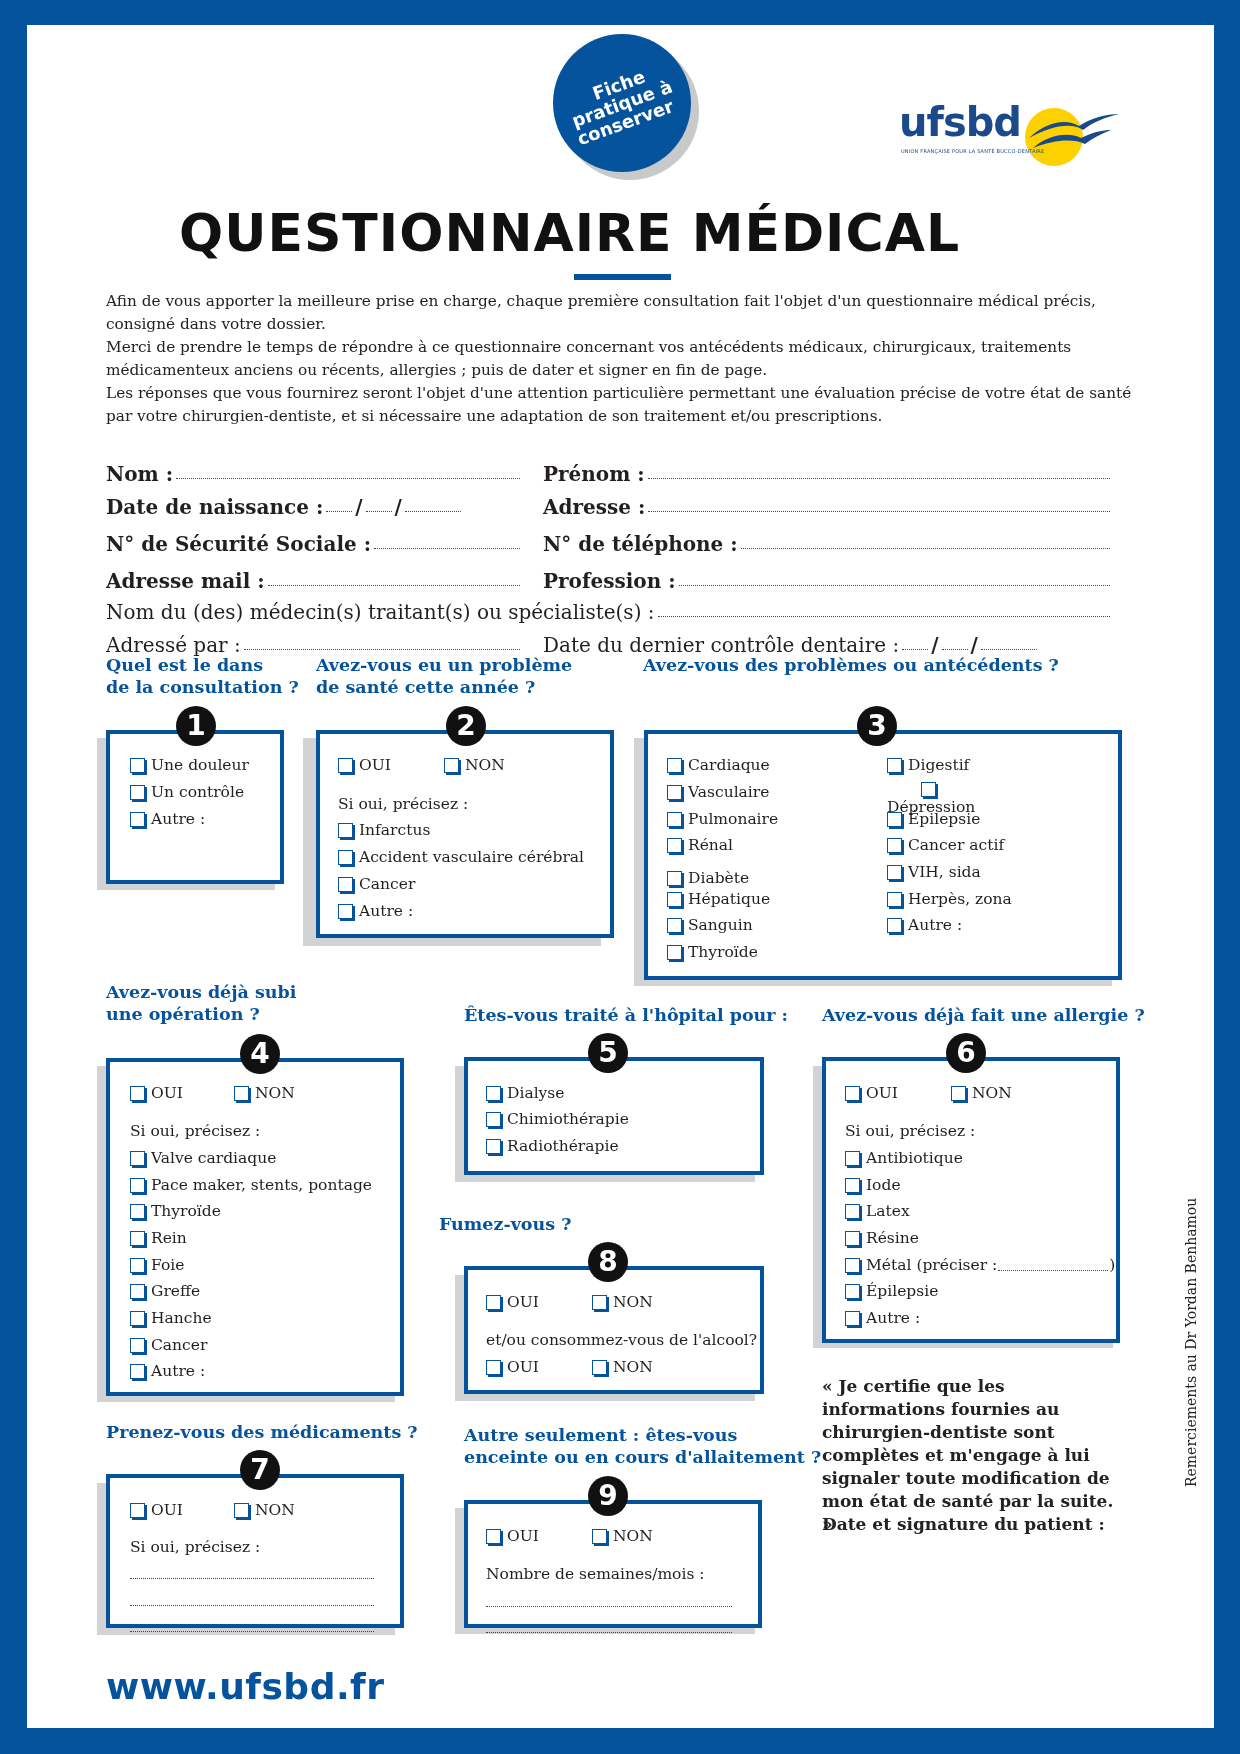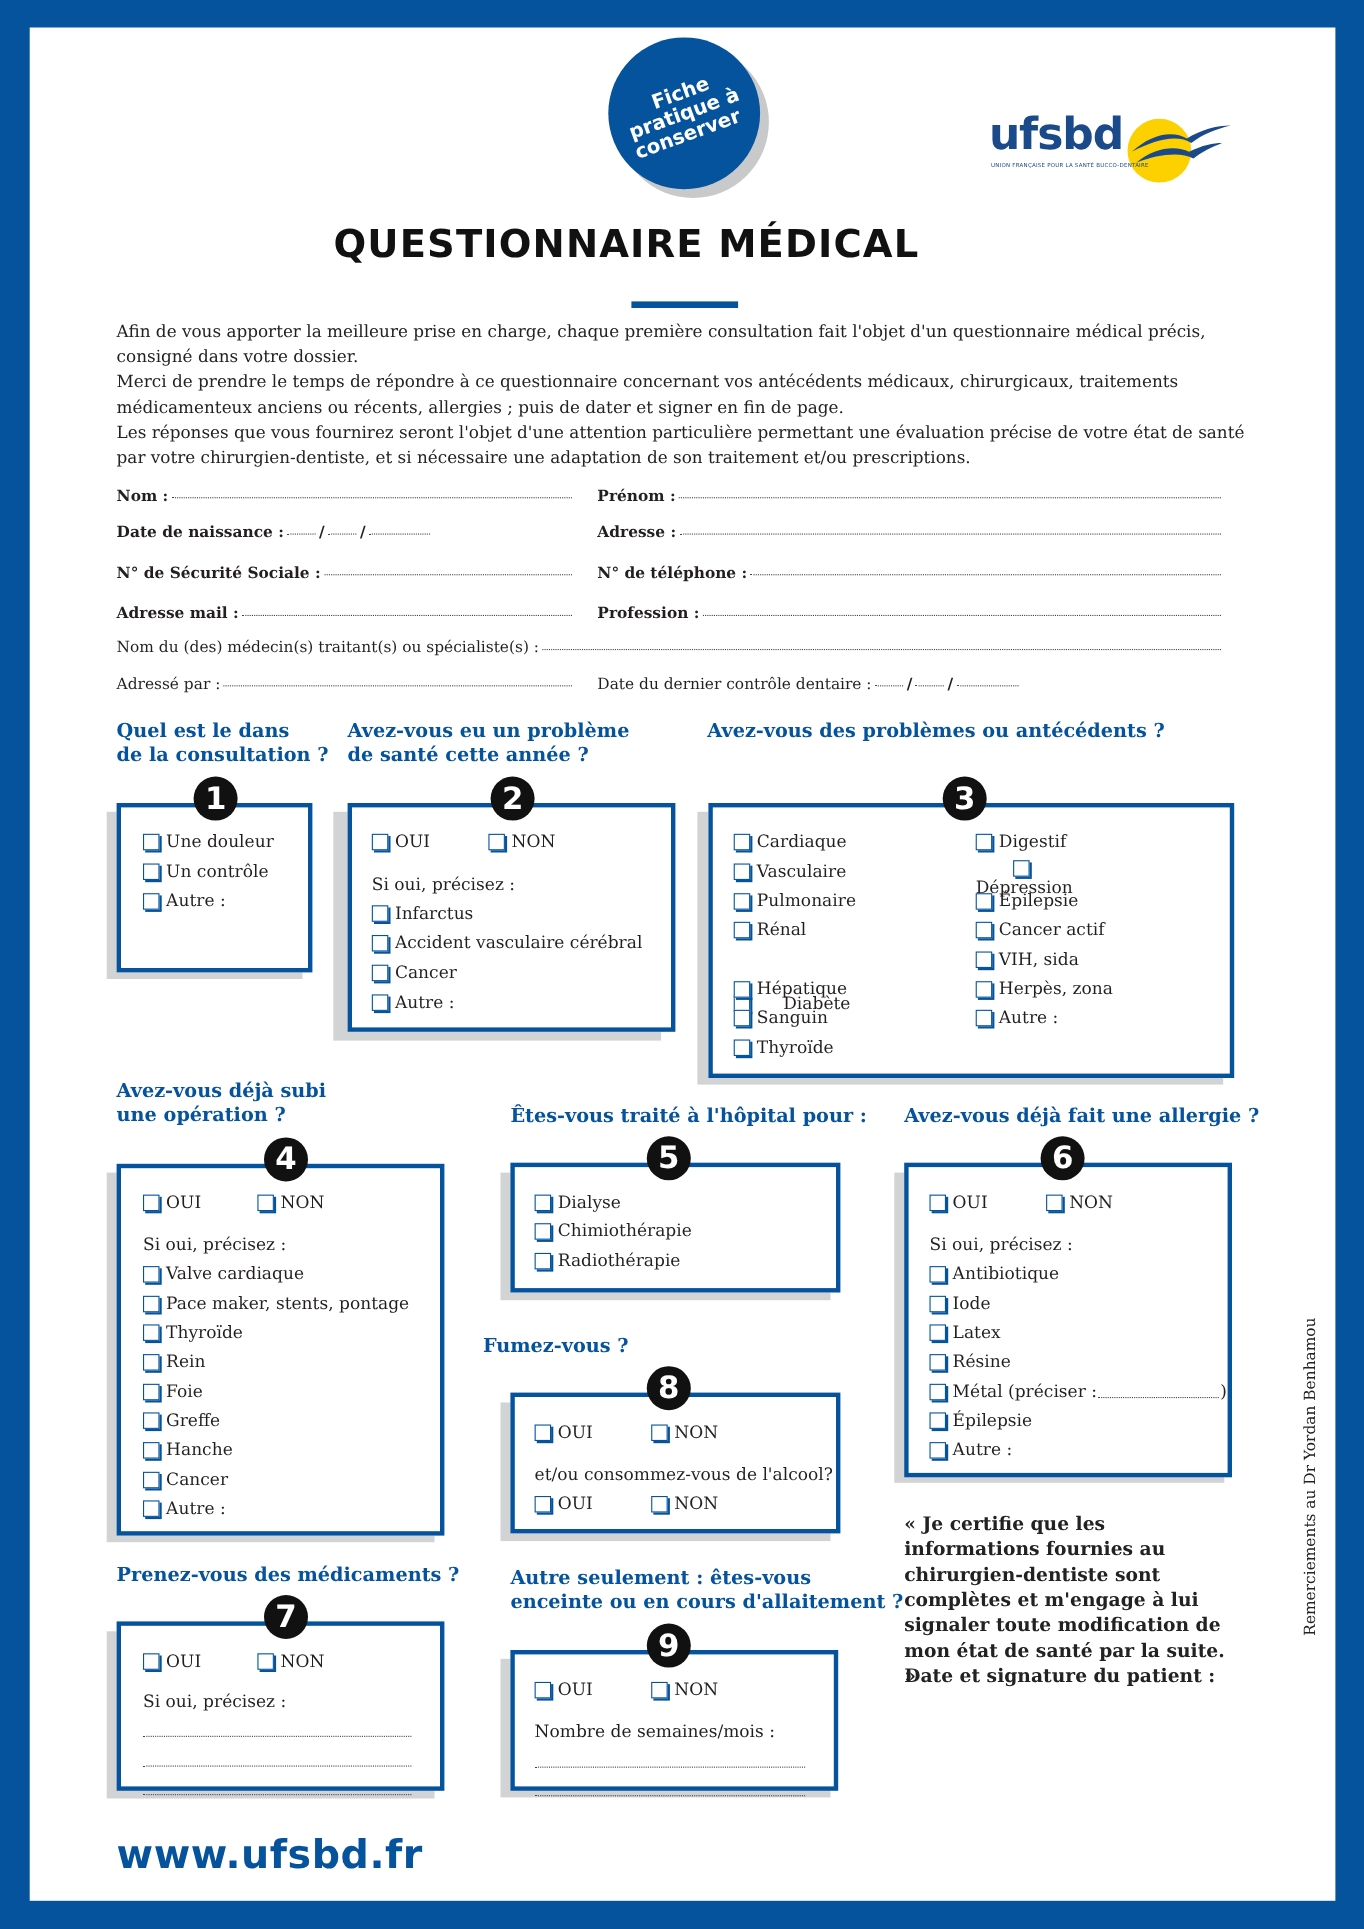--- a/index.html
+++ b/index.html
@@ -29,29 +29,29 @@
 
   
   .logo { position: absolute; left: 899px; top: 100px; width: 220px; height: 70px; }
   .logo-text { position: absolute; left: 0; top: 0; font-family: "DejaVu Sans", sans-serif; font-weight: bold; font-size: 40px; color: #1b4a8a; letter-spacing: -1px; line-height: 44px; }
   .logo-sub { position: absolute; left: 2px; top: 48px; font-family: "DejaVu Sans", sans-serif; font-size: 5px; color: #1b4a8a; letter-spacing: 0.2px; white-space: nowrap; }
   .logo-sun { position: absolute; left: 126px; top: 8px; width: 58px; height: 58px; border-radius: 50%; background: #fdd000; }
   .logo-bird { position: absolute; left: 112px; top: 8px; width: 110px; height: 50px; }
 
   .title {
     position: absolute; left: 0; width: 1139px; top: 203px; text-align: center;
-    font-family: "DejaVu Sans", sans-serif; font-weight: bold; font-size: 35px; letter-spacing: 1px; color: #111;
+    font-family: "DejaVu Sans", sans-serif; font-weight: bold; font-size: 52px; letter-spacing: 1px; color: #111;
   }
   .title-rule { position: absolute; left: 574px; top: 274px; width: 97px; height: 6px; background: #04539c; }
 
   .intro { position: absolute; left: 106px; top: 290px; width: 1030px; font-size: 15.3px; line-height: 23px; font-family: "DejaVu Serif", serif; color: #222; }
   .intro p { margin: 0; }
 
   
-  .field { position: absolute; font-size: 14px; white-space: nowrap; display: flex; align-items: baseline; }
+  .field { position: absolute; font-size: 20px; white-space: nowrap; display: flex; align-items: baseline; margin-top: 19px; }
   .field .lbl { font-weight: bold; }
   .field .lbl.reg { font-weight: normal; }
   .field .dots { flex: 1; border-bottom: 1px dotted #444; margin-left: 3px; height: 1px; transform: translateY(-2px); }
   .field .date-part { display: inline-block; border-bottom: 1px dotted #444; height: 1px; margin: 0 3px; transform: translateY(-2px); }
   .field .slash { font-weight: bold; }
 
   
   .q-title { position: absolute; color: #04539c; font-weight: bold; font-size: 17.5px; line-height: 22px; font-family: "DejaVu Serif", serif; }
   .box-shadow { position: absolute; background: #d2d3d5; }
   .box {
@@ -232,21 +232,21 @@
       <span>Vasculaire</span>
     </div>
   <div class="opt" style="left:667px; top:809px;">
       <span class="cb"></span>
       <span>Pulmonaire</span>
     </div>
   <div class="opt" style="left:667px; top:835px;">
       <span class="cb"></span>
       <span>Rénal</span>
     </div>
-  <div class="opt" style="left:667px; top:902px;gap:24px;">
+  <div class="opt" style="left:667px; top:868px;">
       <span class="cb"></span>
       <span>Diabète</span>
     </div>
   <div class="opt" style="left:667px; top:889px;">
       <span class="cb"></span>
       <span>Hépatique</span>
     </div>
   <div class="opt" style="left:667px; top:915px;">
       <span class="cb"></span>
       <span>Sanguin</span>

